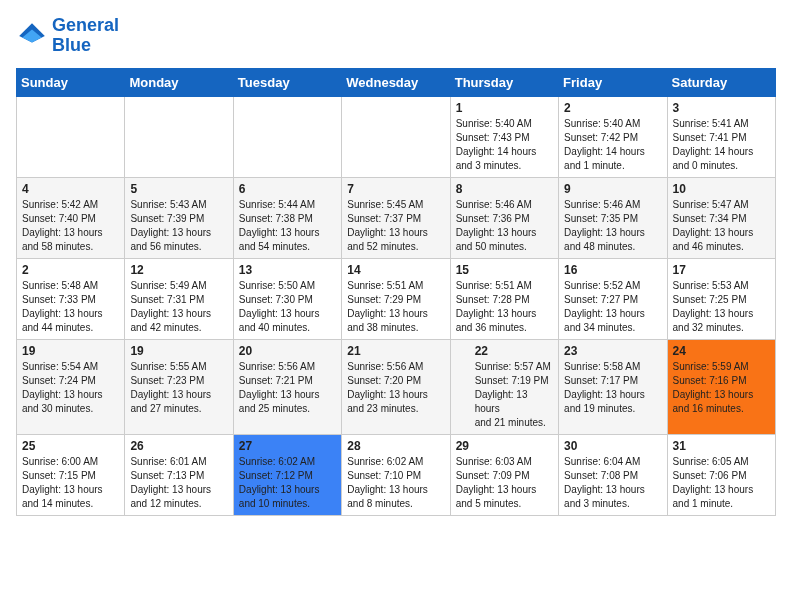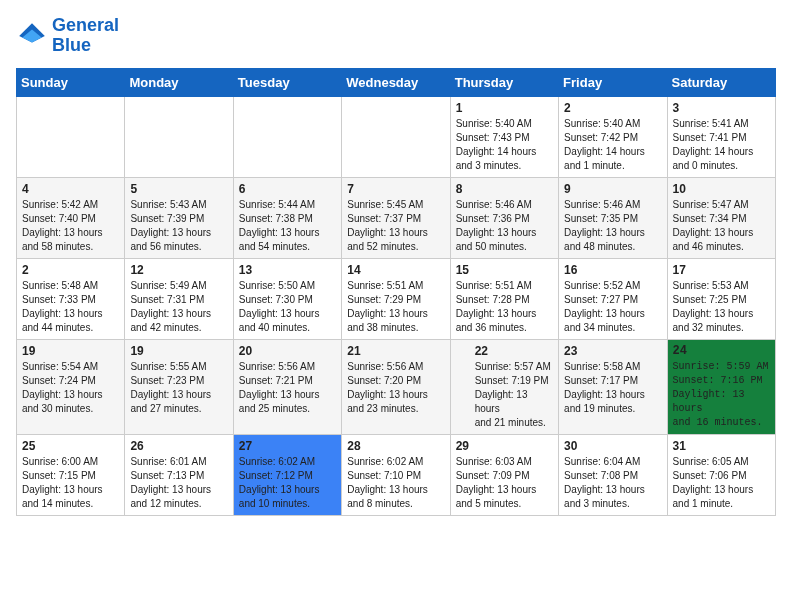--- a/index.html
+++ b/index.html
@@ -220,21 +220,21 @@
           <div class="day-info">Sunrise: 5:56 AM<br>Sunset: 7:20 PM<br>Daylight: 13 hours<br>and 23 minutes.</div>
         </td>
         <td style="background: rgb(245, 245, 245); padding-left: 24px;">
           <div class="day-number">22</div>
           <div class="day-info">Sunrise: 5:57 AM<br>Sunset: 7:19 PM<br>Daylight: 13 hours<br>and 21 minutes.</div>
         </td>
         <td style="background: rgb(245, 245, 245);">
           <div class="day-number">23</div>
           <div class="day-info">Sunrise: 5:58 AM<br>Sunset: 7:17 PM<br>Daylight: 13 hours<br>and 19 minutes.</div>
         </td>
-        <td style="background: #15803d; font-family: Liberation Mono, monospace;">
+        <td style="background: #f97316;">
           <div class="day-number">24</div>
           <div class="day-info">Sunrise: 5:59 AM<br>Sunset: 7:16 PM<br>Daylight: 13 hours<br>and 16 minutes.</div>
         </td>
       </tr>
       <tr>
         <td style="background: rgb(255, 255, 255);">
           <div class="day-number">25</div>
           <div class="day-info">Sunrise: 6:00 AM<br>Sunset: 7:15 PM<br>Daylight: 13 hours<br>and 14 minutes.</div>
         </td>
         <td style="background: rgb(255, 255, 255);">

